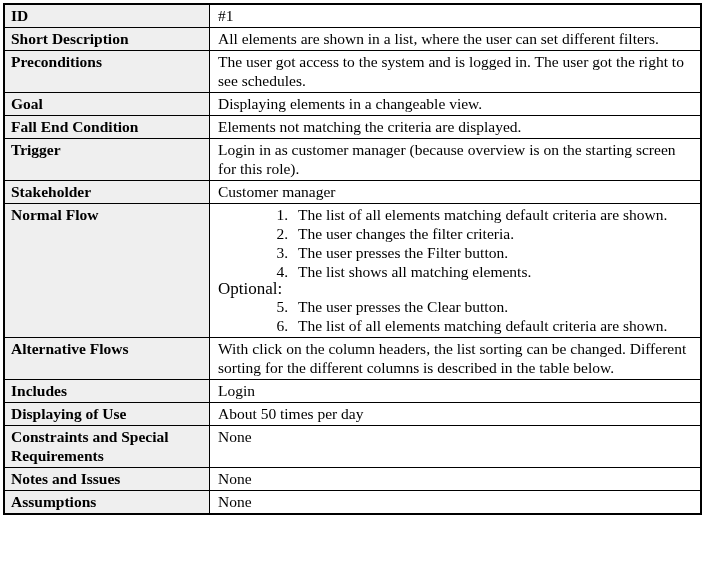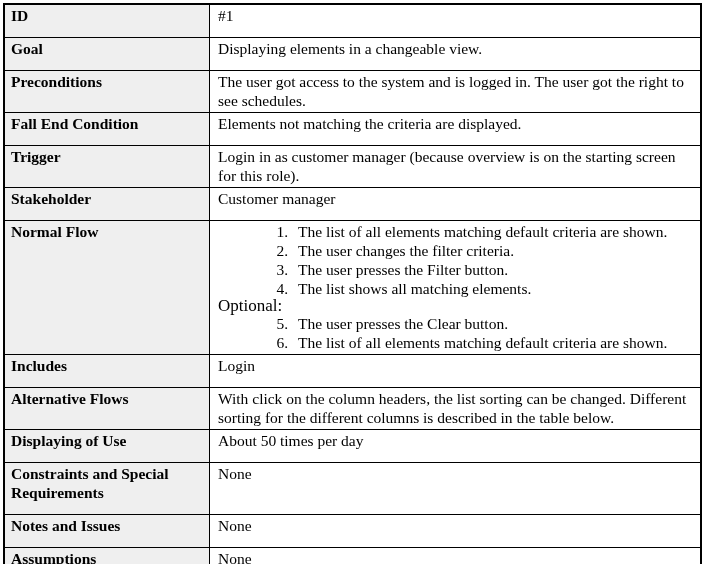--- a/index.html
+++ b/index.html
@@ -26,21 +26,21 @@
   table.uc-table td {
     border: 1px solid #000000;
     vertical-align: top;
     font-size: 15.5px;
     line-height: 19px;
   }
   td.label-cell {
     width: 194px;
     background: #efefef;
     font-weight: bold;
-    padding: 1px 4px 12px 6px;
+    padding: 1px 4px 2px 6px;
   }
   td.value-cell {
     background: #ffffff;
     padding: 1px 6px 2px 8px;
   }
   .flow-cell {
     font-size: 13.5px;
     line-height: 16px;
     margin-left: 16px;
   }
@@ -60,26 +60,30 @@
 <body>
 
 <div class="page">
   <table class="uc-table">
     <tbody>
       <tr>
         <td class="label-cell">ID</td>
         <td class="value-cell">#1</td>
       </tr>
       <tr>
-        <td class="label-cell">Goal</td>
-        <td class="value-cell">Displaying elements in a changeable view.</td>
+        <td class="label-cell">Short Description</td>
+        <td class="value-cell">All elements are shown in a list, where the user can set different filters.</td>
       </tr>
       <tr>
         <td class="label-cell">Preconditions</td>
         <td class="value-cell">The user got access to the system and is logged in. The user got the right to see schedules.</td>
+      </tr>
+      <tr>
+        <td class="label-cell">Goal</td>
+        <td class="value-cell">Displaying elements in a changeable view.</td>
       </tr>
       <tr>
         <td class="label-cell">Fall End Condition</td>
         <td class="value-cell">Elements not matching the criteria are displayed.</td>
       </tr>
       <tr>
         <td class="label-cell">Trigger</td>
         <td class="value-cell">Login in as customer manager (because overview is on the starting screen for this role).</td>
       </tr>
       <tr>
@@ -96,26 +100,26 @@
             <li>The list shows all matching elements.</li>
           </ol>
           <div class="optional-label">Optional:</div>
           <ol class="flow-list" start="5">
             <li>The user presses the Clear button.</li>
             <li>The list of all elements matching default criteria are shown.</li>
           </ol>
         </td>
       </tr>
       <tr>
+        <td class="label-cell">Alternative Flows</td>
+        <td class="value-cell">With click on the column headers, the list sorting can be changed. Different sorting for the different columns is described in the table below.</td>
+      </tr>
+      <tr>
         <td class="label-cell">Includes</td>
         <td class="value-cell">Login</td>
-      </tr>
-      <tr>
-        <td class="label-cell">Alternative Flows</td>
-        <td class="value-cell">With click on the column headers, the list sorting can be changed. Different sorting for the different columns is described in the table below.</td>
       </tr>
       <tr>
         <td class="label-cell">Displaying of Use</td>
         <td class="value-cell">About 50 times per day</td>
       </tr>
       <tr>
         <td class="label-cell">Constraints and Special Requirements</td>
         <td class="value-cell">None</td>
       </tr>
       <tr>

